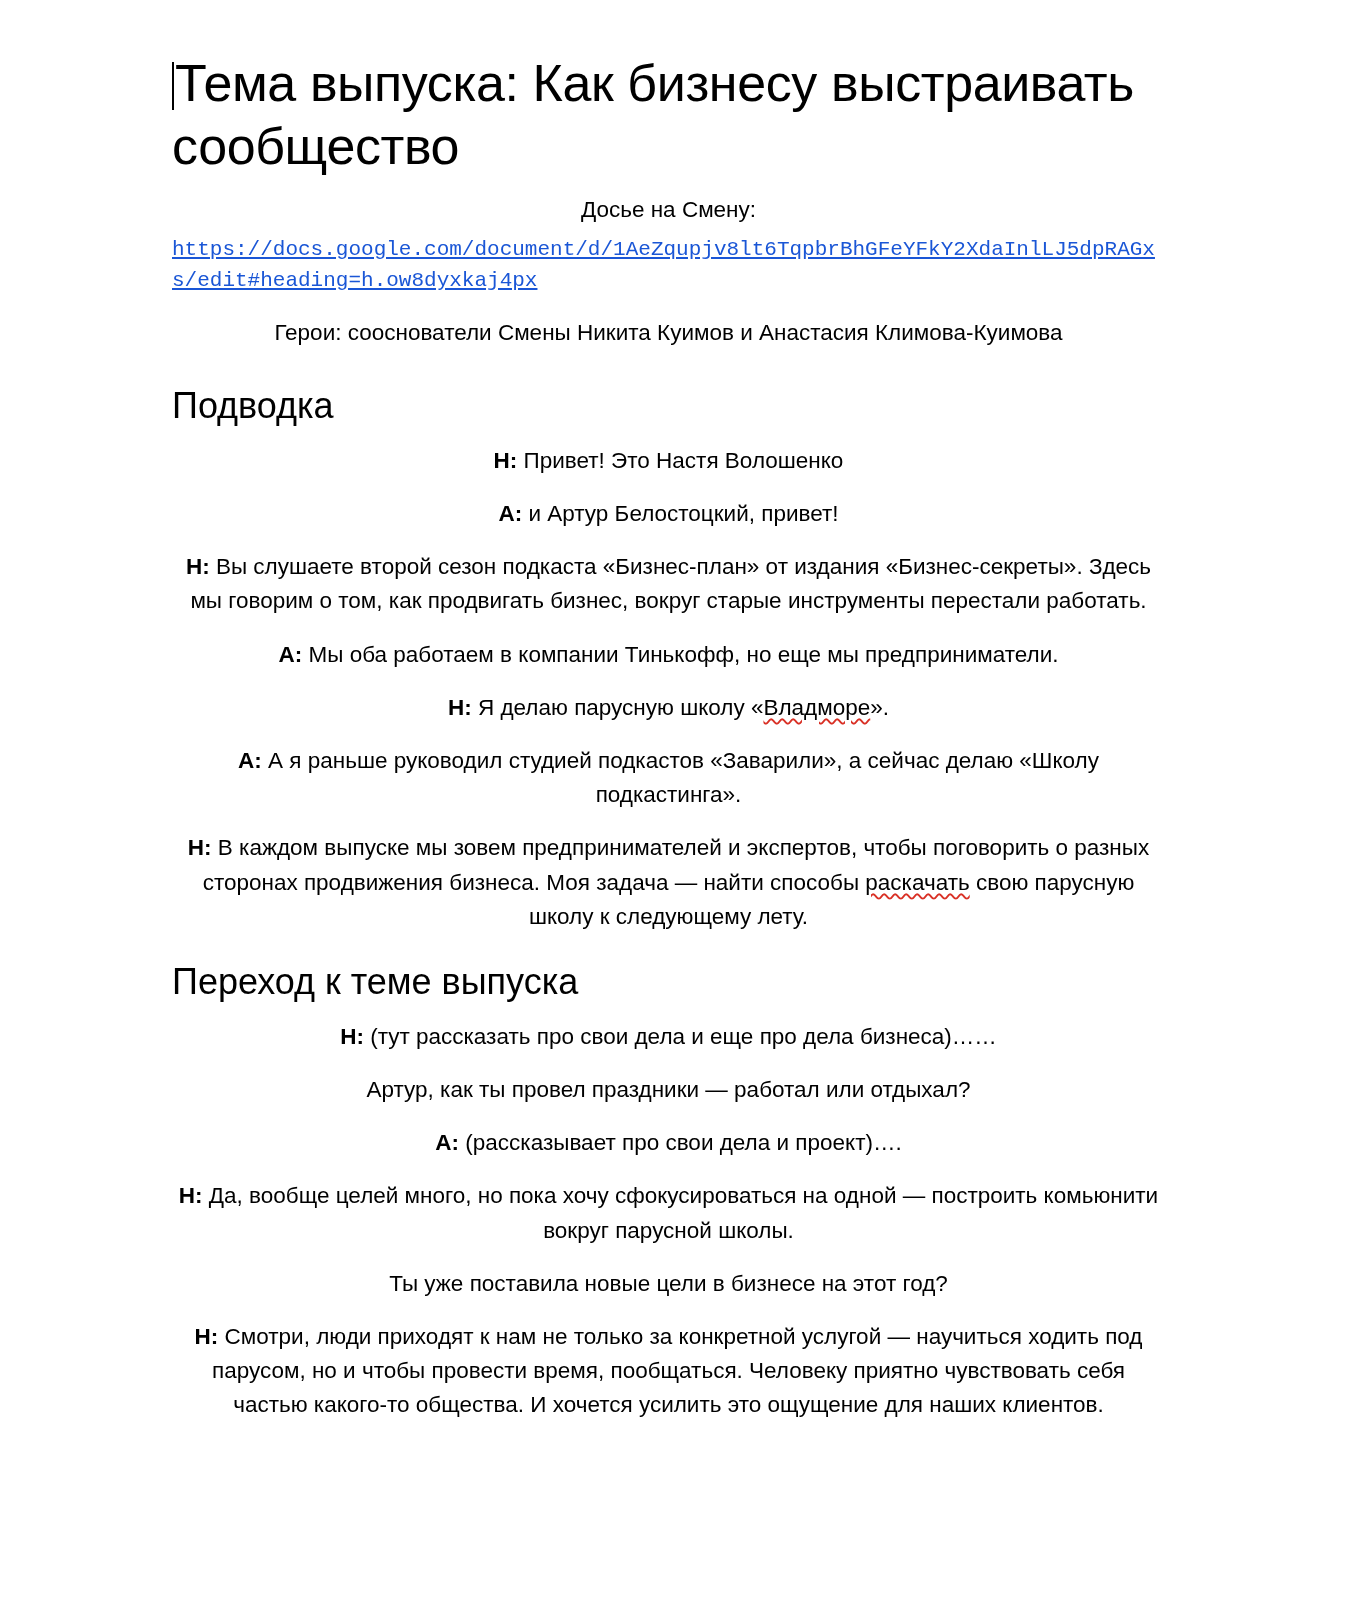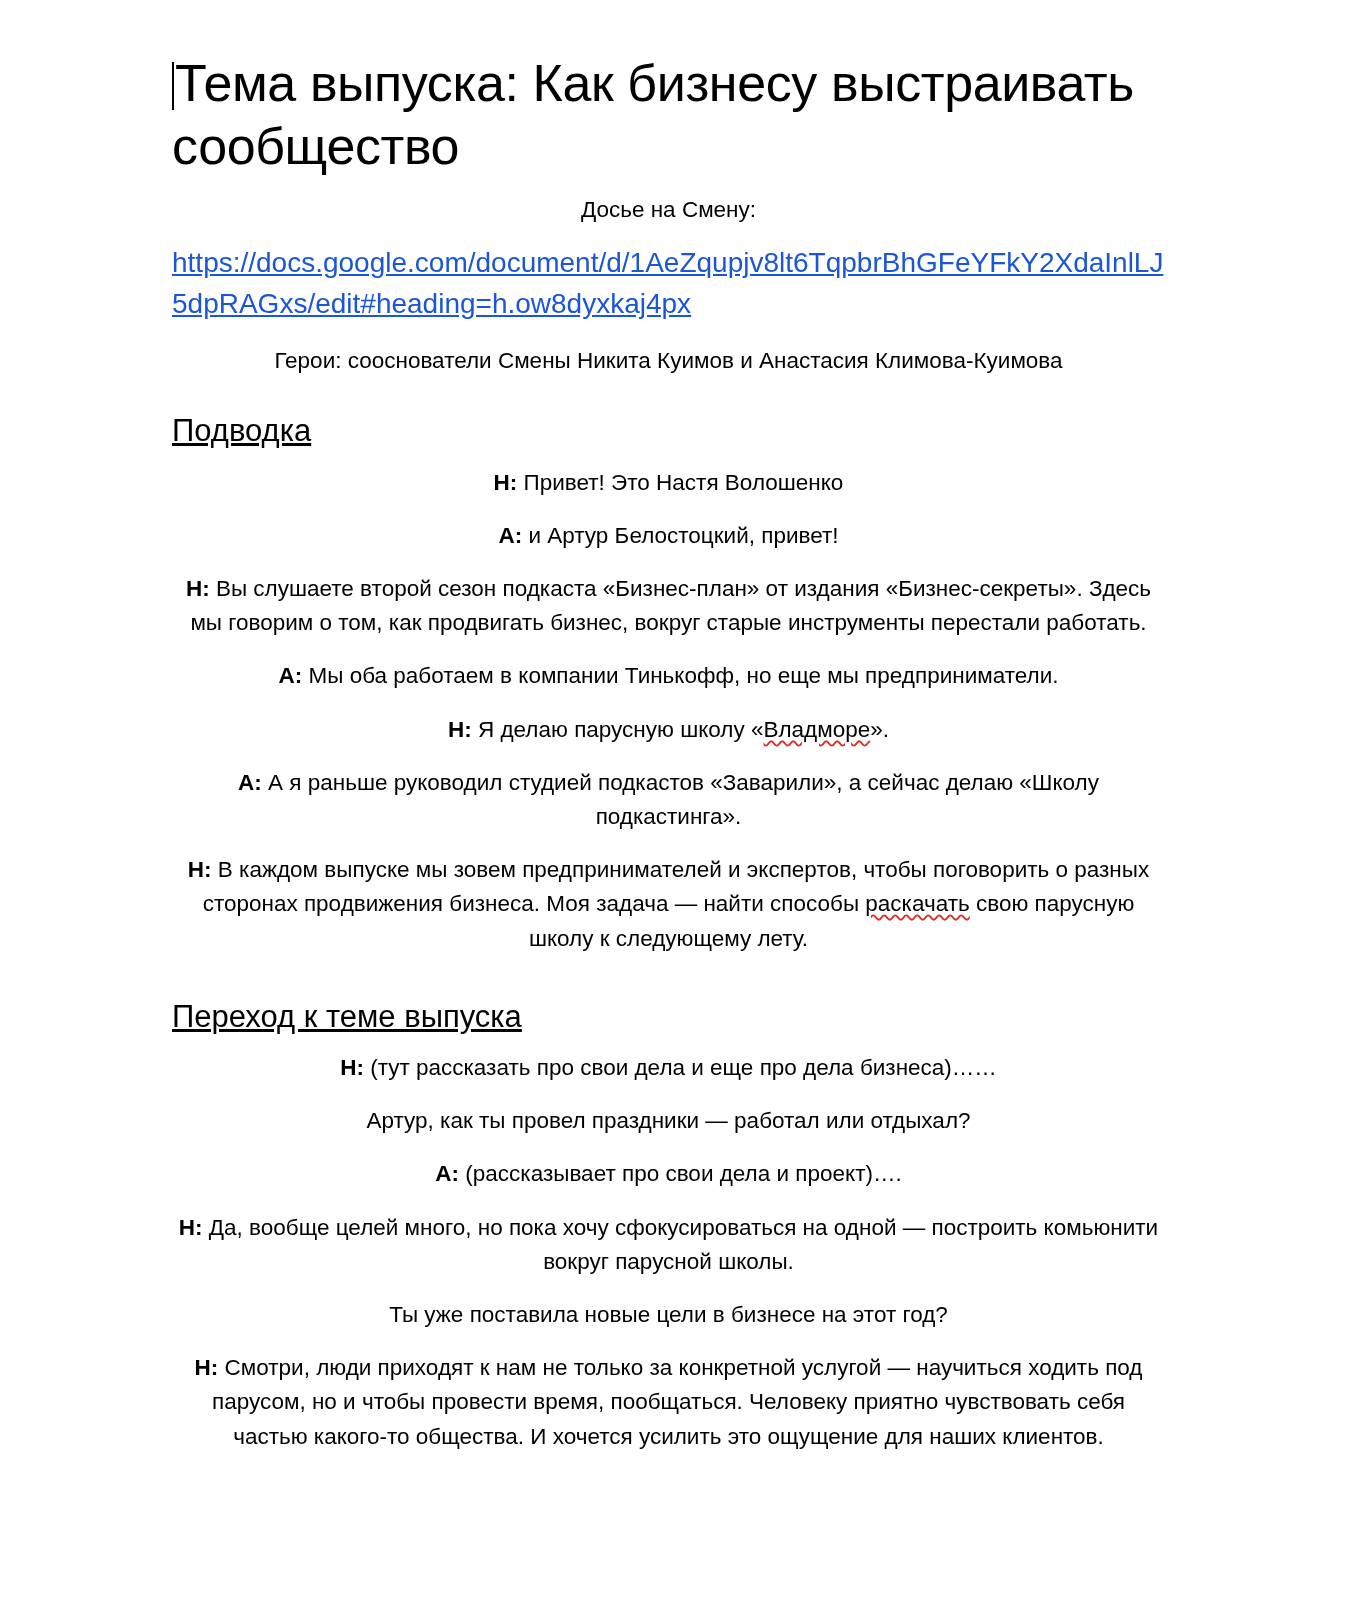--- a/index.html
+++ b/index.html
@@ -49,34 +49,34 @@
   p.tight {
     margin-bottom: 4px;
   }
   .link {
     color: #1a56d6;
     text-decoration: underline;
     word-break: break-all;
     cursor: pointer;
   }
   .link-wrap {
-    margin: 16px 0 20px 0;
-    font-size: 28px;
+    margin: 8px 0 20px 0;
+    font-size: 21px;
     line-height: 1.45;
+    font-family: Liberation Mono, monospace;
   }
   h2.section-heading {
-    font-size: 31px;
+    font-size: 36px;
     font-weight: 400;
     line-height: 1.3;
     margin: 33px 0 14px 0;
     color: #000000;
-    text-decoration: underline;
   }
   h2.section-heading.second {
-    margin-top: 41px;
+    margin-top: 25px;
   }
   .spk {
     font-weight: bold;
   }
   .misspelled {
     text-decoration-line: underline;
     text-decoration-style: wavy;
     text-decoration-color: #d93025;
     text-decoration-thickness: 1.5px;
     text-underline-offset: 3px;

